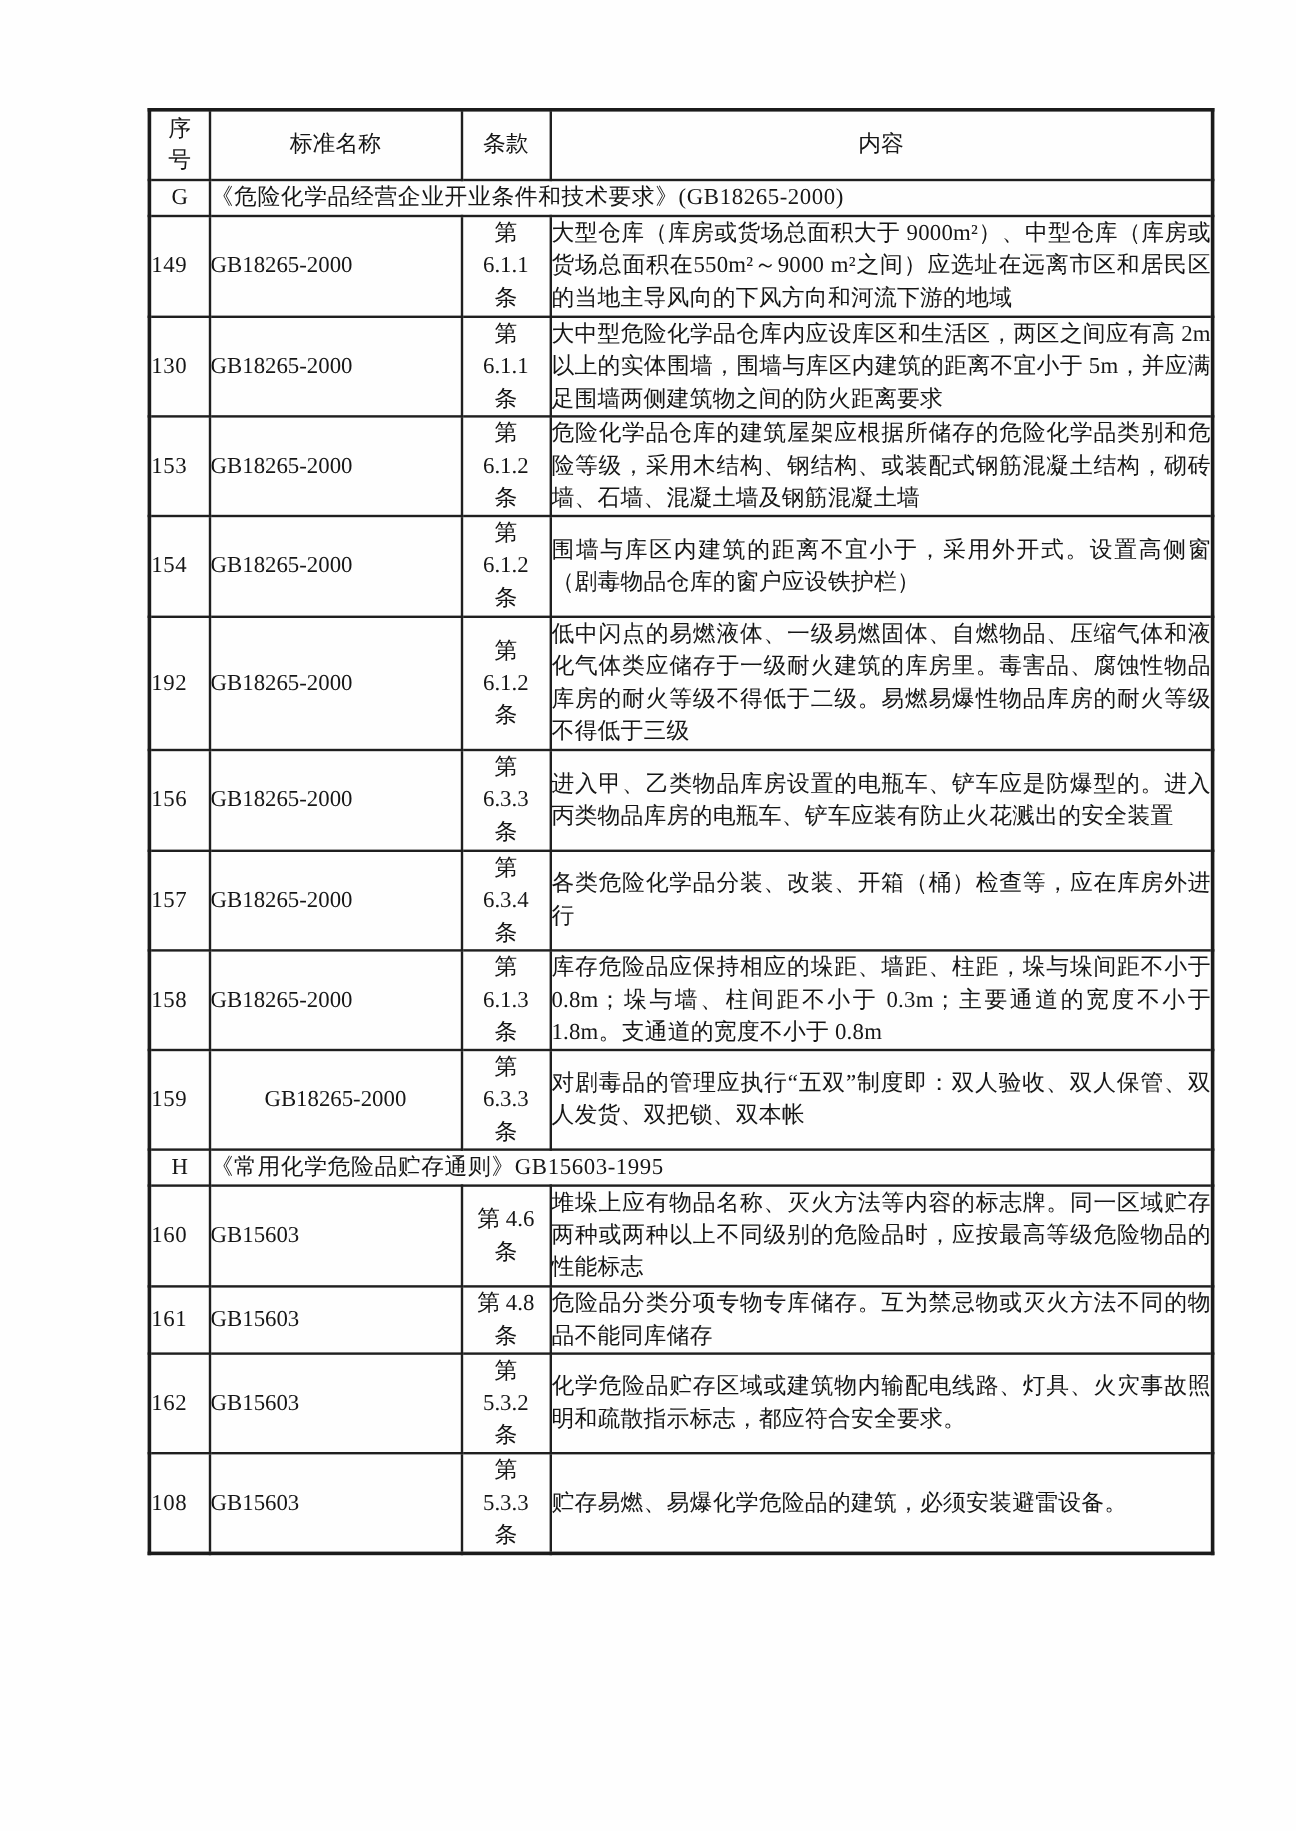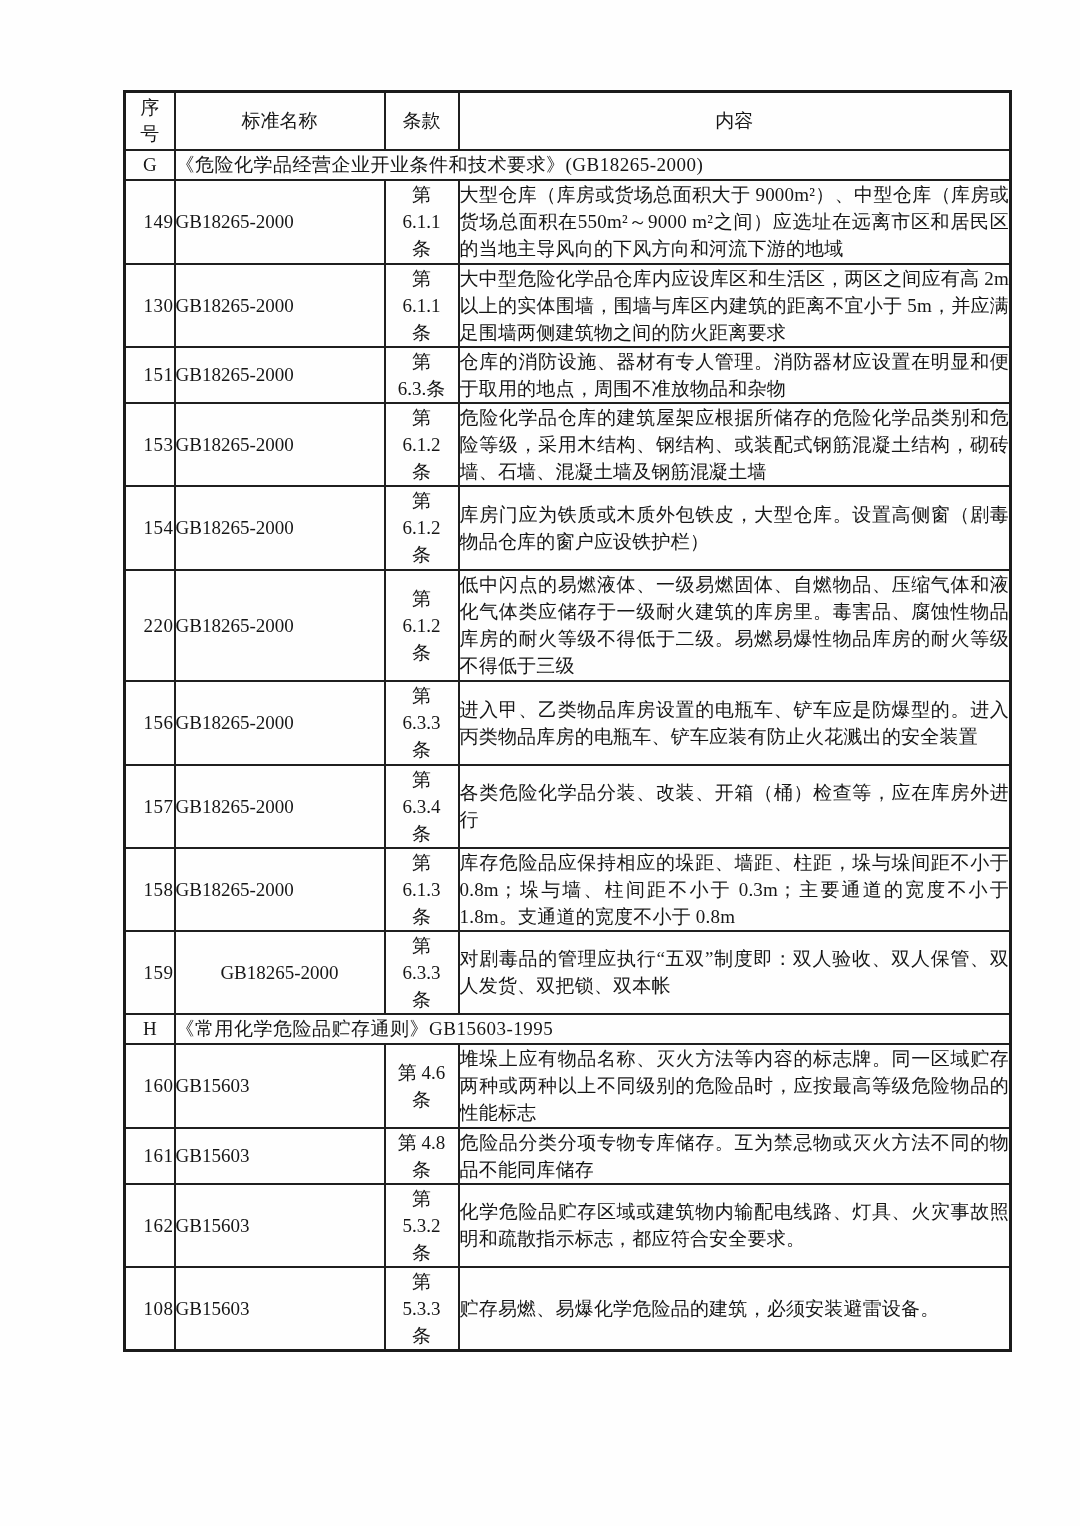--- a/index.html
+++ b/index.html
@@ -22,21 +22,21 @@
     padding:0;
     font-size:19px;
     line-height:27px;
     vertical-align:middle;
     font-weight:normal;
     overflow:hidden;
   }
   th.hcell{font-weight:bold;font-size:20px;text-align:center;}
   th.hcell.no{white-space:pre-line;line-height:26px;}
   td.no{
-    text-align:right;
+    text-align:left;
     font-weight:bold;
     font-size:20px;
     letter-spacing:0.5px;
   }
   td.sec-id{text-align:center;font-weight:bold;font-size:21px;}
   td.sec-title{
     text-align:left;
     padding:0 6px 0 14px;
     font-size:20px;
     letter-spacing:0.5px;
@@ -101,49 +101,42 @@
 
     <tr style="height:83px">
       <td class="no">130</td>
       <td class="name">GB18265-2000</td>
       <td class="clause">第
 6.1.1
 条</td>
       <td class="content">大中型危险化学品仓库内应设库区和生活区，两区之间应有高 2m 以上的实体围墙，围墙与库区内建筑的距离不宜小于 5m，并应满足围墙两侧建筑物之间的防火距离要求</td>
     </tr>
 
-    <tr style="height:55px">
-      <td class="no">151</td>
-      <td class="name">GB18265-2000</td>
-      <td class="clause">第
-6.3.条</td>
-      <td class="content">仓库的消防设施、器材有专人管理。消防器材应设置在明显和便于取用的地点，周围不准放物品和杂物</td>
-    </tr>
 
 
     <tr style="height:83px">
       <td class="no">153</td>
       <td class="name">GB18265-2000</td>
       <td class="clause">第
 6.1.2
 条</td>
       <td class="content">危险化学品仓库的建筑屋架应根据所储存的危险化学品类别和危险等级，采用木结构、钢结构、或装配式钢筋混凝土结构，砌砖墙、石墙、混凝土墙及钢筋混凝土墙</td>
     </tr>
 
     <tr style="height:84px">
       <td class="no">154</td>
       <td class="name">GB18265-2000</td>
       <td class="clause">第
 6.1.2
 条</td>
-      <td class="content">库房门应为铁质或木质外包铁皮，大型仓库。设置高侧窗（剧毒物品仓库的窗户应设铁护栏）</td>
+      <td class="content">围墙与库区内建筑的距离不宜小于，采用外开式。设置高侧窗（剧毒物品仓库的窗户应设铁护栏）</td>
     </tr>
 
     <tr style="height:111px">
-      <td class="no">220</td>
+      <td class="no">192</td>
       <td class="name">GB18265-2000</td>
       <td class="clause">第
 6.1.2
 条</td>
       <td class="content">低中闪点的易燃液体、一级易燃固体、自燃物品、压缩气体和液化气体类应储存于一级耐火建筑的库房里。毒害品、腐蚀性物品库房的耐火等级不得低于二级。易燃易爆性物品库房的耐火等级不得低于三级</td>
     </tr>
 
     <tr style="height:84px">
       <td class="no">156</td>
       <td class="name">GB18265-2000</td>

